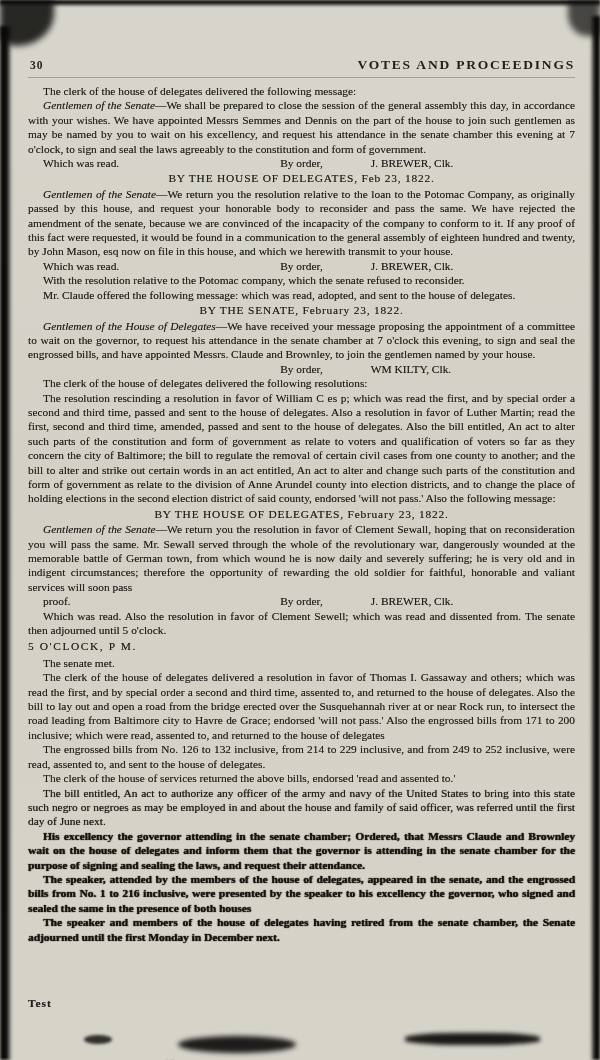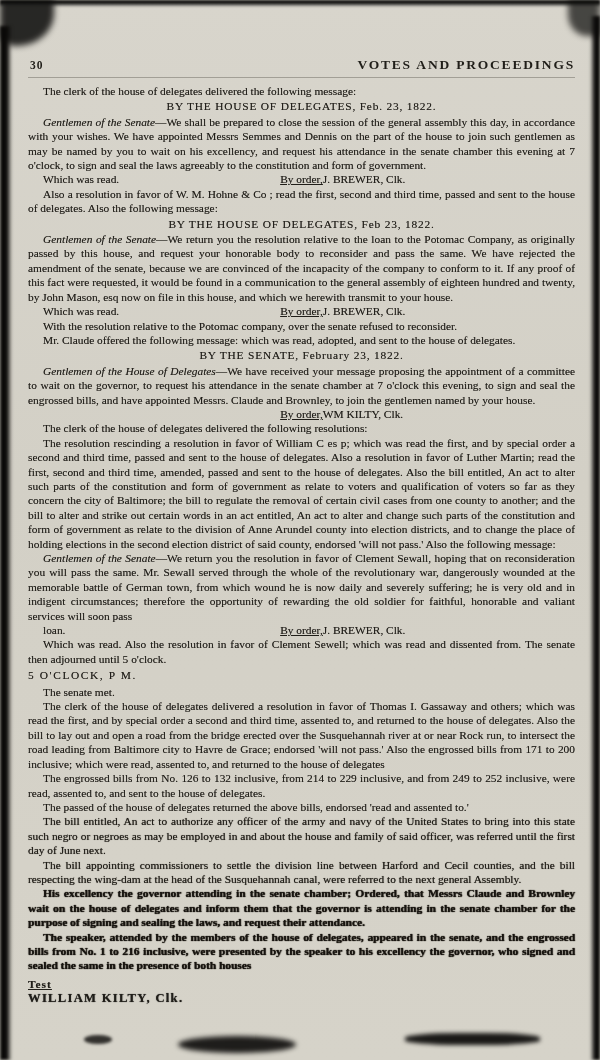--- a/index.html
+++ b/index.html
@@ -7,23 +7,23 @@
         overflow:hidden;font-family:"Liberation Serif","DejaVu Serif",serif;color:#201e19;}
   .inner{position:absolute;left:28px;right:25px;top:50px;}
   .header{position:relative;height:34px;}
   .page-number{position:absolute;left:2px;top:9px;font-weight:bold;font-size:11.5px;letter-spacing:1px;}
   .page-title{text-align:right;font-size:13.5px;letter-spacing:1.8px;font-weight:bold;padding-top:7px;}
   .header-rule{border-bottom:1px solid rgba(40,36,30,.3);margin-top:4px;}
   .doc{font-size:11.4px;line-height:14.4px;text-align:justify;text-shadow:0 0 .4px rgba(32,30,25,.55);}
   .doc p{margin:0;text-indent:15px;}
   .heading{text-align:center;letter-spacing:.8px;margin:1px 0;}
   .centerline{text-align:left;letter-spacing:1.6px;margin:2px 0;}
-  .byorder{display:flex;}
+  .byorder{display:flex;gap:48px;}
   .bo-left{flex:1 1 0;text-indent:15px;}
-  .bo-center{flex:0 0 auto;text-decoration:underline;}
+  .bo-center{flex:0 0 auto;}
   .bo-right{flex:1 1 0;}
   em.salut{font-style:italic;}
   .s1{font-weight:normal;text-shadow:0 0 .7px rgba(25,20,12,.8);}
   .s2{font-weight:bold;color:#171410;text-shadow:0 0 1.1px rgba(25,20,12,.95),.6px .4px .9px rgba(25,20,12,.6);filter:blur(.25px);}
   .signoff{font-weight:bold;margin-top:4px;flex-direction:column;}
   .signoff .bo-center{letter-spacing:1px;}
   .signoff .bo-right{font-size:12.6px;letter-spacing:1.3px;text-shadow:0 0 1px rgba(0,0,0,.85);}
   
   .art{position:absolute;pointer-events:none;}
   .edge-left{left:0;top:26px;bottom:0;width:12px;filter:blur(1.6px);background:linear-gradient(to right,#0a0908 55%,rgba(10,9,8,0));}
@@ -42,62 +42,61 @@
 
   <div class="inner">
     <div class="header">
       <span class="page-number">30</span>
       <div class="page-title">VOTES AND PROCEEDINGS</div>
       <div class="header-rule"></div>
     </div>
 
     <div class="doc">
         <p>The clerk of the house of delegates delivered the following message:</p>
-        <div class="heading">BY THE HOUSE OF DELEGATES, Feb. 23, 1822.</div>
         <p><em class="salut">Gentlemen of the Senate</em>—We shall be prepared to close the session of the general assembly this day, in accordance with your wishes.  We have appointed Messrs Semmes and Dennis on the part of the house to join such gentlemen as may be named by you to wait on his excellency, and request his attendance in the senate chamber this evening at 7 o'clock, to sign and seal the laws agreeably to the constitution and form of government.</p>
         <div class="byorder">
           <span class="bo-left">Which was read.</span>
           <span class="bo-center">By order,</span>
           <span class="bo-right">J. BREWER, Clk.</span>
         </div>
-        <p>Also a resolution in favor of W. M. Hohne &amp; Co ; read the first, second and third time, passed and sent to the house of delegates.  Also the following message:</p>
         <div class="heading">BY THE HOUSE OF DELEGATES, Feb 23, 1822.</div>
         <p><em class="salut">Gentlemen of the Senate</em>—We return you the resolution relative to the loan to the Potomac Company, as originally passed by this house, and request your honorable body to reconsider and pass the same.  We have rejected the amendment of the senate, because we are convinced of the incapacity of the company to conform to it.  If any proof of this fact were requested, it would be found in a communication to the general assembly of eighteen hundred and twenty, by John Mason, esq now on file in this house, and which we herewith transmit to your house.</p>
         <div class="byorder">
           <span class="bo-left">Which was read.</span>
           <span class="bo-center">By order,</span>
           <span class="bo-right">J. BREWER, Clk.</span>
         </div>
-        <p>With the resolution relative to the Potomac company, over the senate refused to reconsider.</p>
+        <p>With the resolution relative to the Potomac company, which the senate refused to reconsider.</p>
         <p>Mr. Claude offered the following message: which was read, adopted, and sent to the house of delegates.</p>
         <div class="heading">BY THE SENATE, February 23, 1822.</div>
         <p><em class="salut">Gentlemen of the House of Delegates</em>—We have received your message proposing the appointment of a committee to wait on the governor, to request his attendance in the senate chamber at 7 o'clock this evening, to sign and seal the engrossed bills, and have appointed Messrs. Claude and Brownley, to join the gentlemen named by your house.</p>
         <div class="byorder">
           <span class="bo-left"></span>
           <span class="bo-center">By order,</span>
           <span class="bo-right">WM KILTY, Clk.</span>
         </div>
         <p>The clerk of the house of delegates delivered the following resolutions:</p>
         <p>The resolution rescinding a resolution in favor of William C es p; which was read the first, and by special order a second and third time, passed and sent to the house of delegates.  Also a resolution in favor of Luther Martin; read the first, second and third time, amended, passed and sent to the house of delegates.  Also the bill entitled, An act to alter such parts of the constitution and form of government as relate to voters and qualification of voters so far as they concern the city of Baltimore; the bill to regulate the removal of certain civil cases from one county to another; and the bill to alter and strike out certain words in an act entitled, An act to alter and change such parts of the constitution and form of government as relate to the division of Anne Arundel county into election districts, and to change the place of holding elections in the second election district of said county, endorsed 'will not pass.'  Also the following message:</p>
+        <div class="heading">BY THE HOUSE OF DELEGATES, February 23, 1822.</div>
         <p><em class="salut">Gentlemen of the Senate</em>—We return you the resolution in favor of Clement Sewall, hoping that on reconsideration you will pass the same.  Mr. Sewall served through the whole of the revolutionary war, dangerously wounded at the memorable battle of German town, from which wound he is now daily and severely suffering; he is very old and in indigent circumstances; therefore the opportunity of rewarding the old soldier for faithful, honorable and valiant services will soon pass</p>
         <div class="byorder">
-          <span class="bo-left">loan.</span>
+          <span class="bo-left">proof.</span>
           <span class="bo-center">By order,</span>
           <span class="bo-right">J. BREWER, Clk.</span>
         </div>
         <p>Which was read.  Also the resolution in favor of Clement Sewell; which was read and dissented from.  The senate then adjourned until 5 o'clock.</p>
         <div class="centerline">5 O'CLOCK, P M.</div>
         <p>The senate met.</p>
         <p>The clerk of the house of delegates delivered a resolution in favor of Thomas I. Gassaway and others; which was read the first, and by special order a second and third time, assented to, and returned to the house of delegates.  Also the bill to lay out and open a road from the bridge erected over the Susquehannah river at or near Rock run, to intersect the road leading from Baltimore city to Havre de Grace; endorsed 'will not pass.'  Also the engrossed bills from 171 to 200 inclusive; which were read, assented to, and returned to the house of delegates</p>
         <p>The engrossed bills from No. 126 to 132 inclusive, from 214 to 229 inclusive, and from 249 to 252 inclusive, were read, assented to, and sent to the house of delegates.</p>
-        <p>The passed of the house of delegates returned the above bills, endorsed 'read and assented to.'</p>
+        <p>The clerk of the house of services returned the above bills, endorsed 'read and assented to.'</p>
         <p class="s1">The bill entitled, An act to authorize any officer of the army and navy of the United States to bring into this state such negro or negroes as may be employed in and about the house and family of said officer, was referred until the first day of June next.</p>
-        <p class="s1">The bill appointing commissioners to settle the division line between Harford and Cecil counties, and the bill respecting the wing-dam at the head of the Susquehannah canal, were referred to the next general Assembly.</p>
         <p class="s2">His excellency the governor attending in the senate chamber; Ordered, that Messrs Claude and Brownley wait on the house of delegates and inform them that the governor is attending in the senate chamber for the purpose of signing and sealing the laws, and request their attendance.</p>
         <p class="s2">The speaker, attended by the members of the house of delegates, appeared in the senate, and the engrossed bills from No. 1 to 216 inclusive, were presented by the speaker to his excellency the governor, who signed and sealed the same in the presence of both houses</p>
+        <p class="s2">The speaker and members of the house of delegates having retired from the senate chamber, the Senate adjourned until the first Monday in December next.</p>
         <div class="byorder signoff">
           <span class="bo-left"></span>
           <span class="bo-center">Test</span>
           <span class="bo-right">WILLIAM KILTY, Clk.</span>
         </div>
       </div>
   </div>
 
   <div class="art edge-top"></div>
   <div class="art corner-tl"></div>

